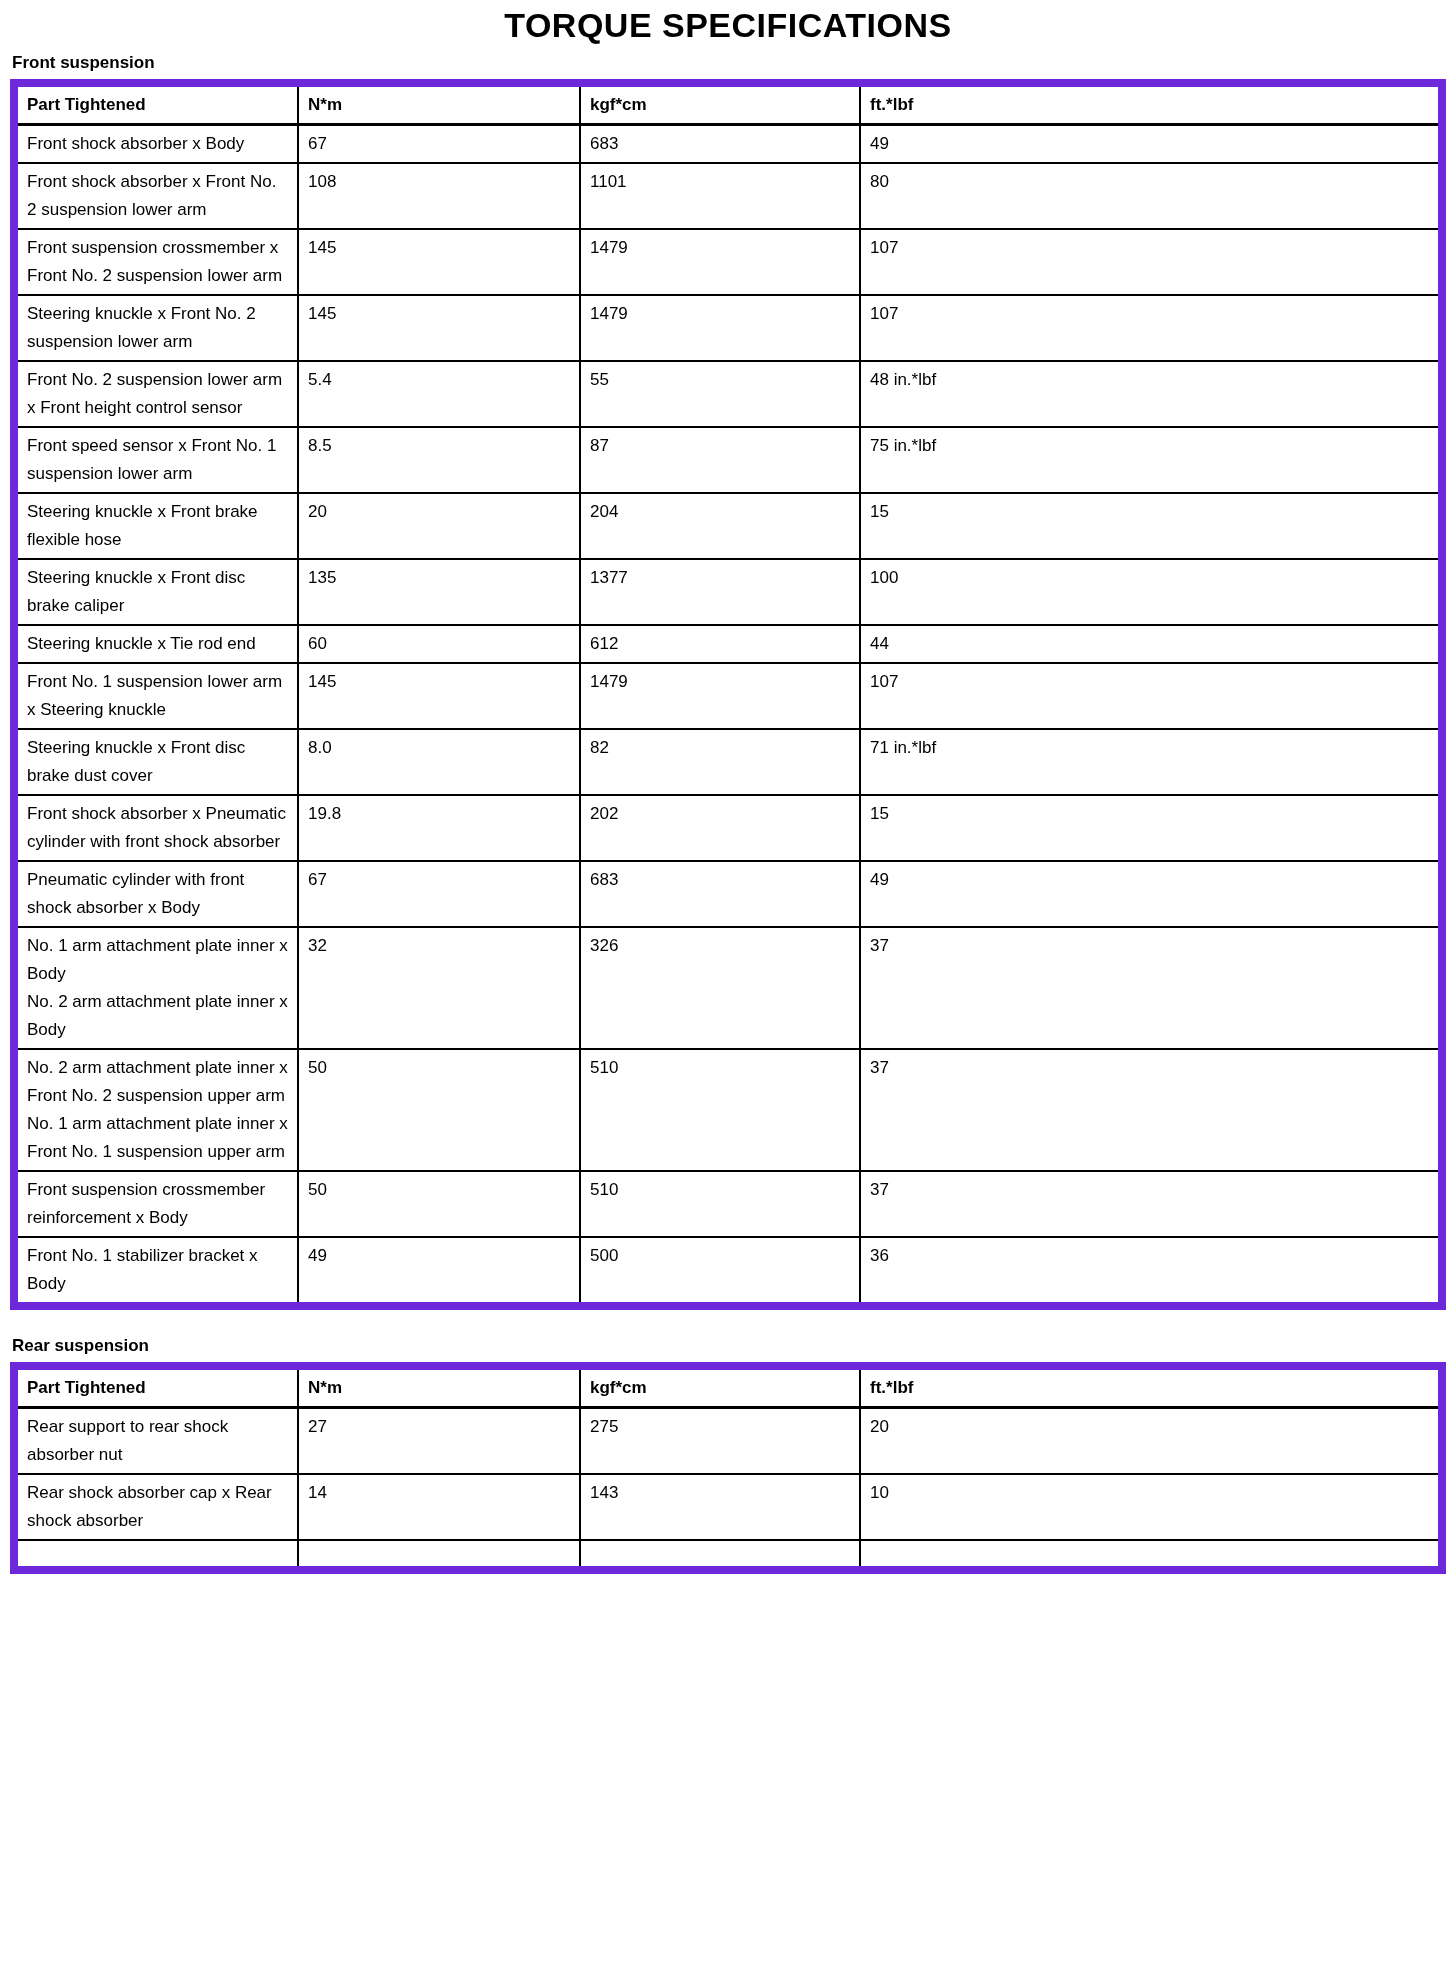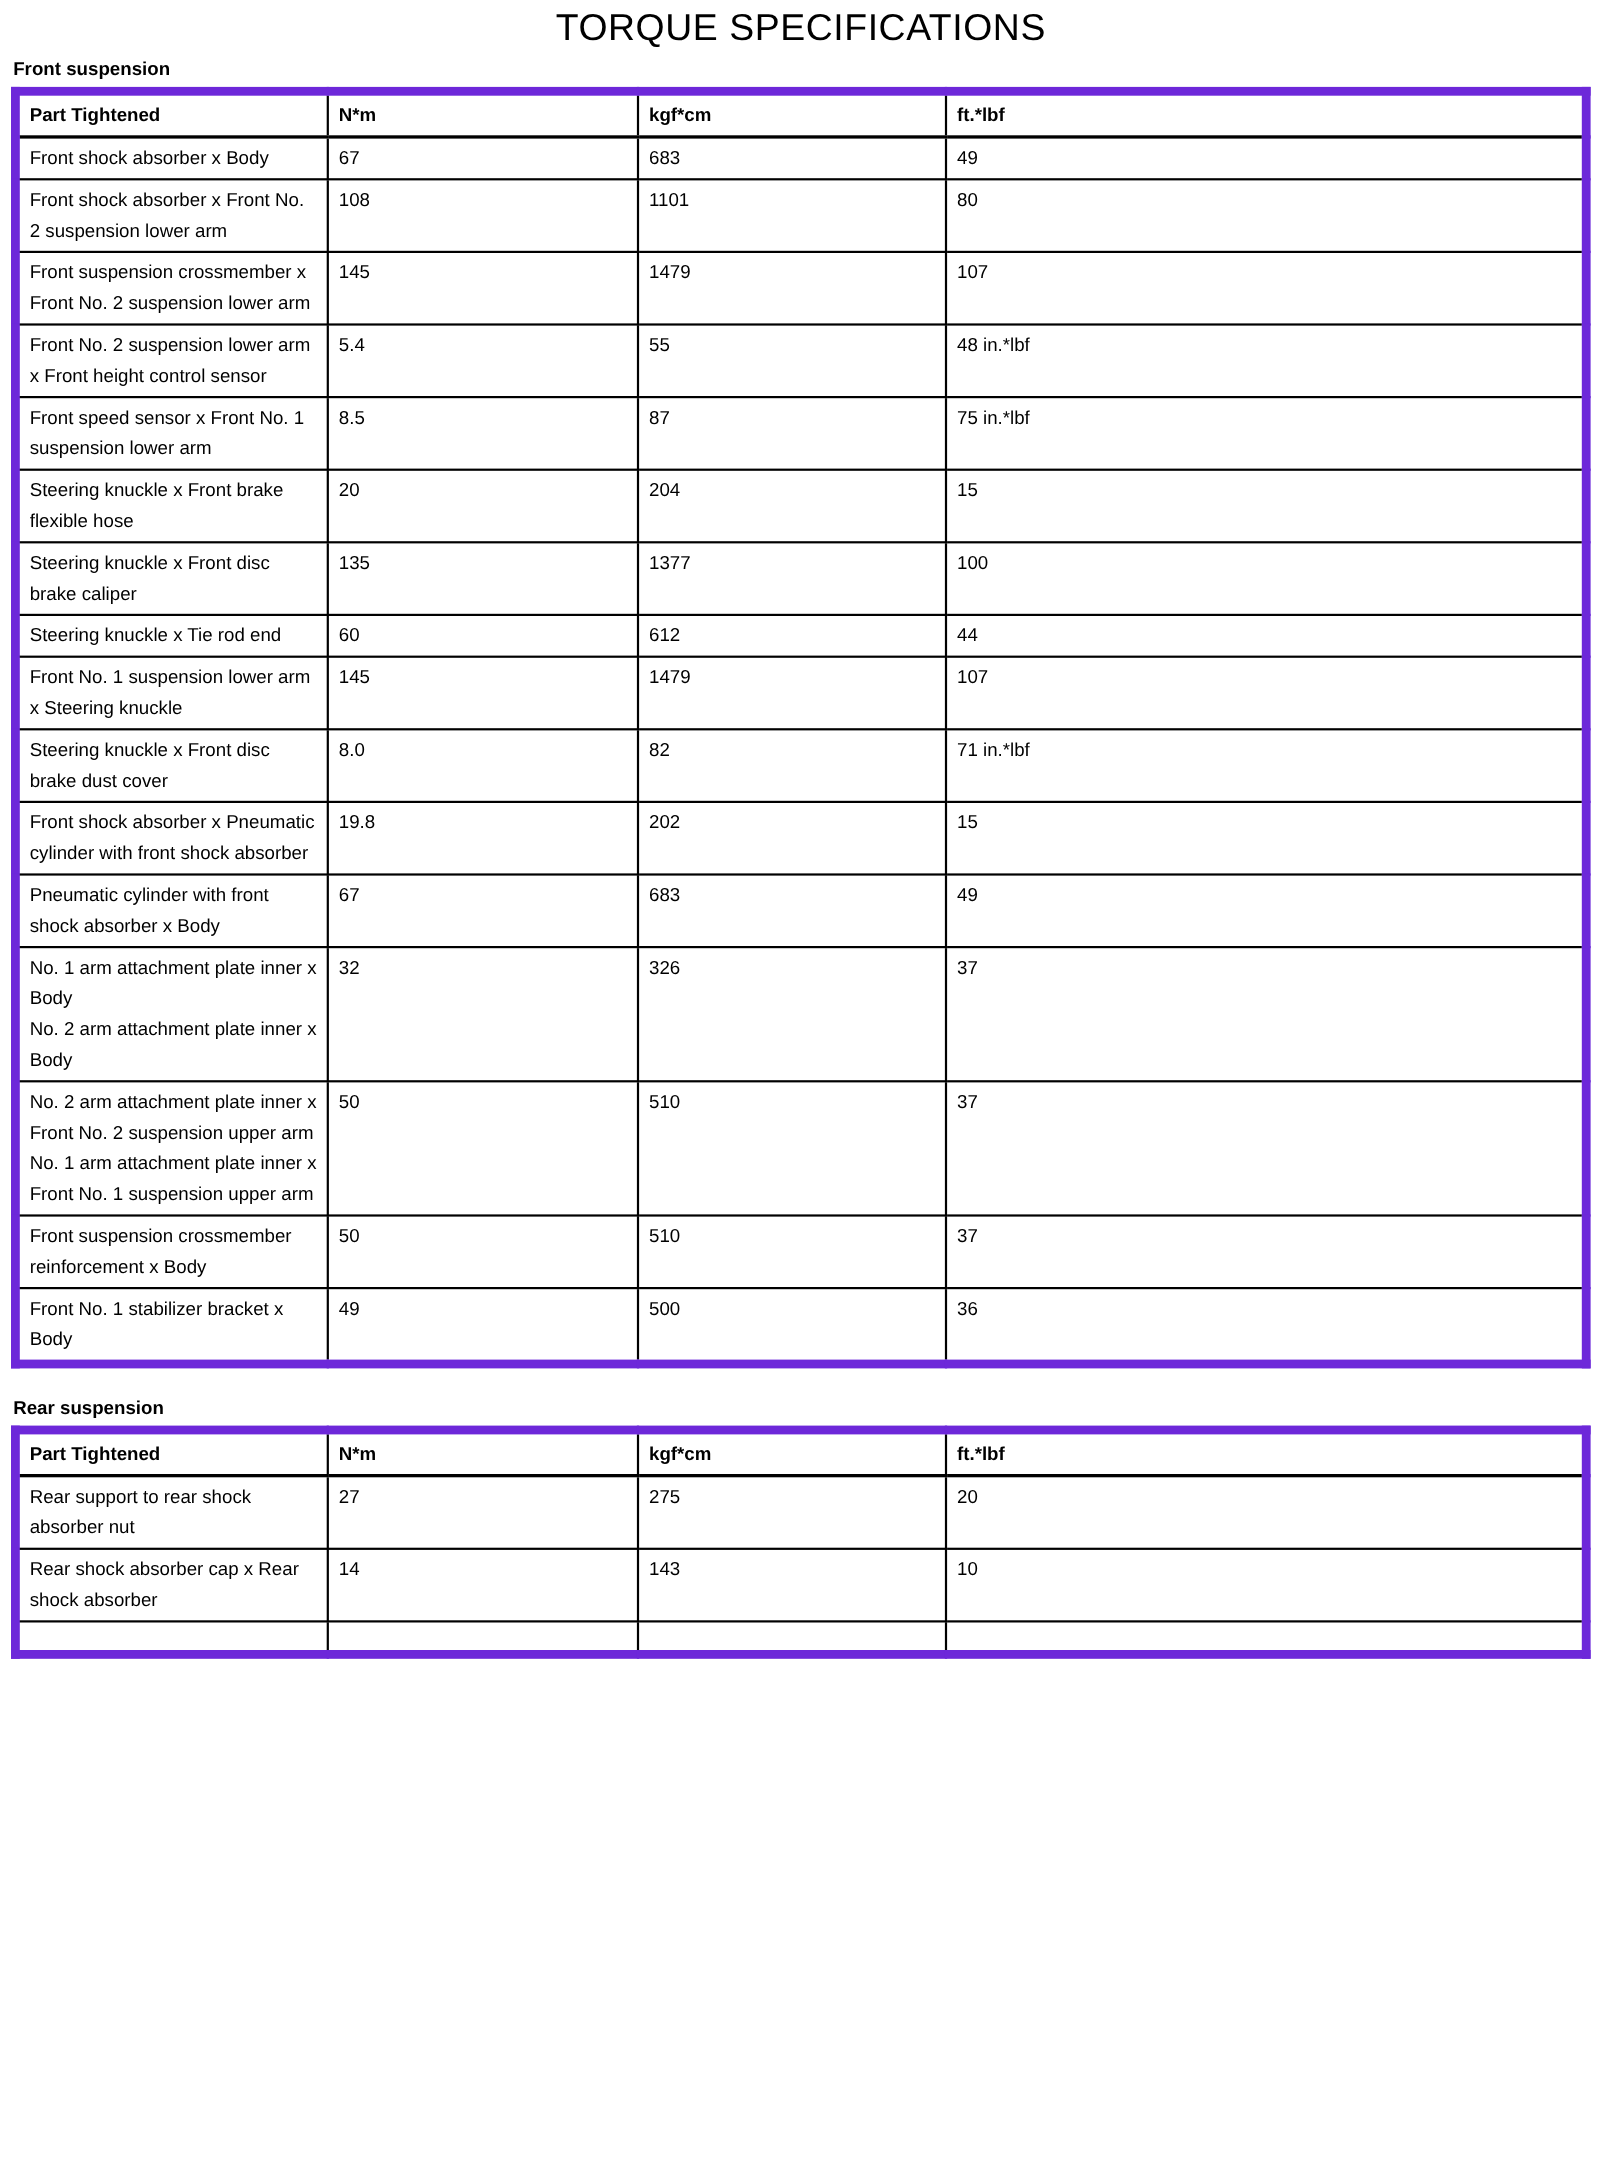--- a/index.html
+++ b/index.html
@@ -8,21 +8,21 @@
     width: 1456px;
     height: 1980px;
     background: #ffffff;
     overflow: hidden;
     color: #000000;
     font-family: "Liberation Sans", sans-serif;
     padding: 6px 10px 0 10px;
   }
   .title {
     font-size: 34px;
-    font-weight: normal;
+    font-weight: bold;
     text-align: center;
     letter-spacing: 0.5px;
     margin-bottom: 8px;
   }
   .section-heading {
     font-size: 17px;
     font-weight: bold;
     margin: 0 0 6px 2px;
   }
   table.spec-table {
@@ -90,20 +90,26 @@
           <td>1101</td>
           <td>80</td>
         </tr>
         <tr>
           <td>Front suspension crossmember x Front No. 2 suspension lower arm</td>
           <td>145</td>
           <td>1479</td>
           <td>107</td>
         </tr>
         <tr>
+          <td>Steering knuckle x Front No. 2 suspension lower arm</td>
+          <td>145</td>
+          <td>1479</td>
+          <td>107</td>
+        </tr>
+        <tr>
           <td>Front No. 2 suspension lower arm x Front height control sensor</td>
           <td>5.4</td>
           <td>55</td>
           <td>48 in.*lbf</td>
         </tr>
         <tr>
           <td>Front speed sensor x Front No. 1 suspension lower arm</td>
           <td>8.5</td>
           <td>87</td>
           <td>75 in.*lbf</td>

